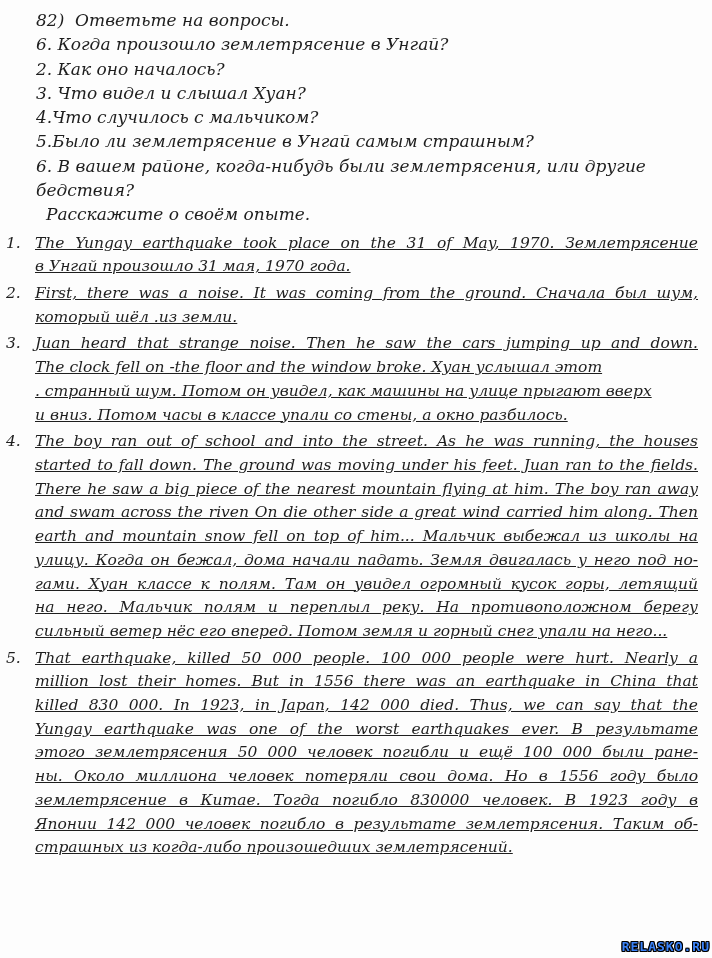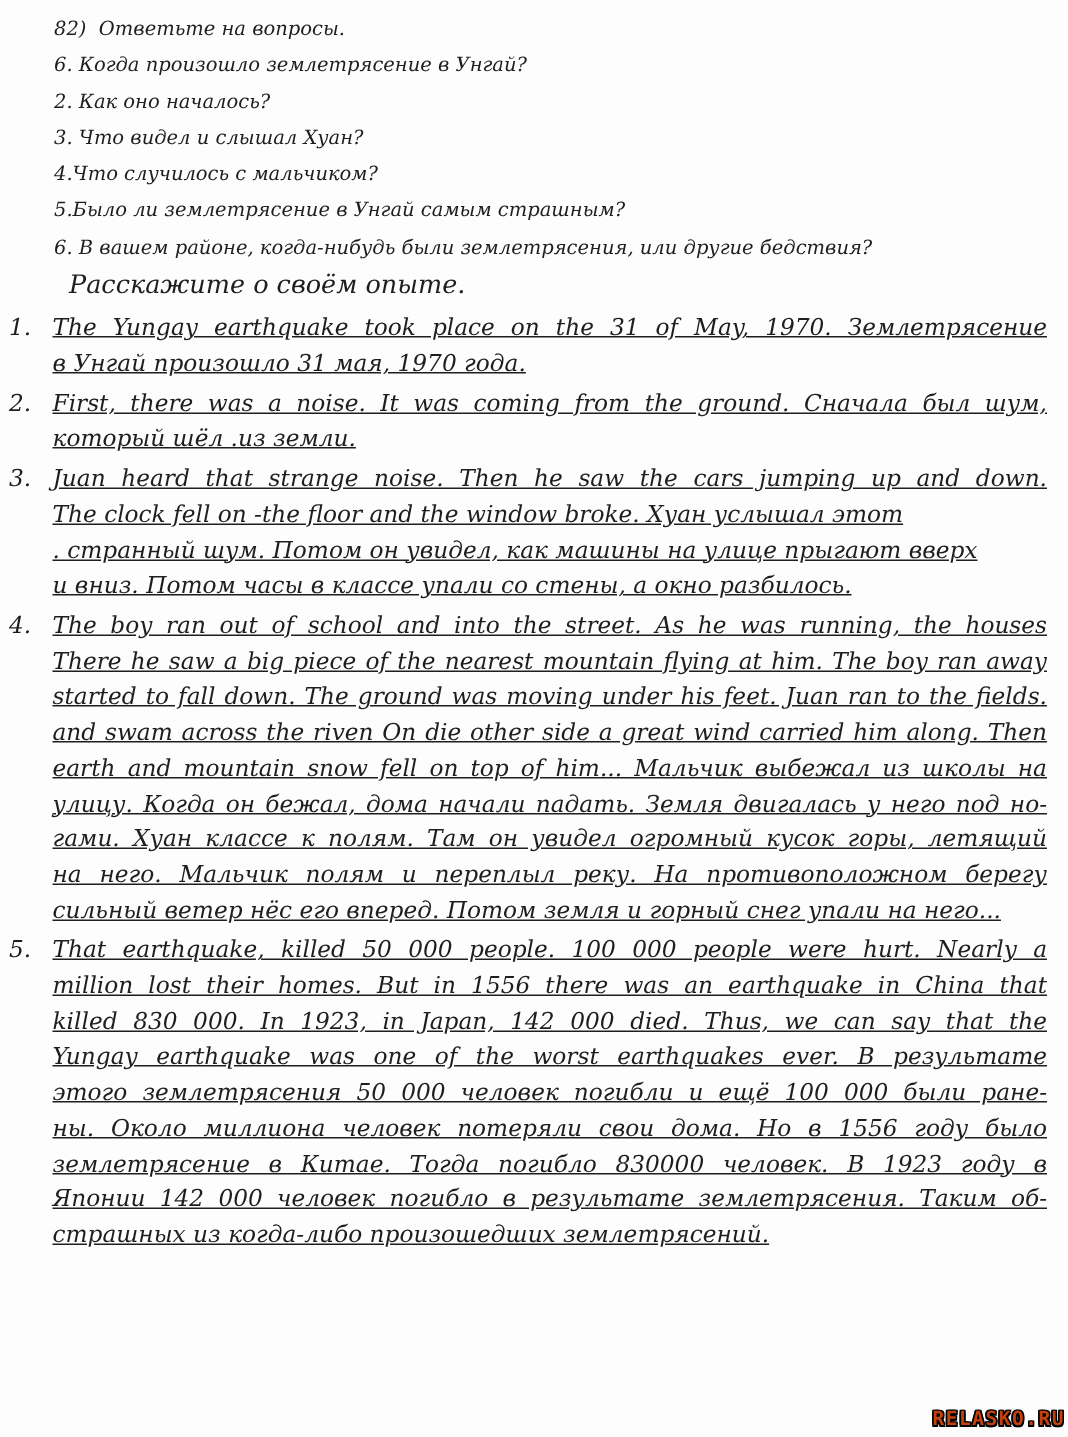--- a/index.html
+++ b/index.html
@@ -10,21 +10,21 @@
     font-family: "DejaVu Serif", serif;
     font-style: italic;
     position: relative;
     overflow: hidden;
   }
   .page { width: 712px; height: 958px; position: relative; }
 
   
   .questions {
     padding: 8px 0 0 36px;
-    font-size: 13px;
+    font-size: 17px;
     line-height: 24.3px;
   }
   .q-line { white-space: pre-wrap; }
   .q-footer {
     padding-left: 10px;
     font-size: 17px;
     line-height: 24.3px;
     margin-left: 36px;
   }
 
@@ -46,21 +46,21 @@
 
   
   .watermark {
     position: absolute;
     right: 2px; bottom: 4px;
     font-family: "DejaVu Sans Mono", monospace;
     font-style: normal;
     font-weight: bold;
     font-size: 13px;
     letter-spacing: 1px;
-    color: #c2410c;
+    color: #3b82f6;
     text-shadow:
       -1px -1px 0 #000, 1px -1px 0 #000,
       -1px 1px 0 #000, 1px 1px 0 #000,
       0 -1px 0 #000, 0 1px 0 #000,
       -1px 0 0 #000, 1px 0 0 #000;
     text-align: right;
   }
 </style>
 </head>
 <body>
@@ -102,22 +102,22 @@
           <div class="a-line full">Juan heard that strange noise. Then he saw the cars jumping up and down.</div>
           <div class="a-line">The clock fell on -the floor and the window broke. Хуан услышал этот</div>
           <div class="a-line">. странный шум. Потом он увидел, как машины на улице прыгают вверх</div>
           <div class="a-line">и вниз. Потом часы в классе упали со стены, а окно разбилось.</div>
         </div>
       </div>
       <div class="answer">
         <div class="a-num">4.</div>
         <div class="a-body">
           <div class="a-line full">The boy ran out of school and into the street. As he was running, the houses</div>
+          <div class="a-line full">started to fall down. The ground was moving under his feet. Juan ran to the fields.</div>
           <div class="a-line full">There he saw a big piece of the nearest mountain flying at him. The boy ran away</div>
-          <div class="a-line full">started to fall down. The ground was moving under his feet. Juan ran to the fields.</div>
           <div class="a-line full">and swam across the riven On die other side a great wind carried him along. Then</div>
           <div class="a-line full">earth and mountain snow fell on top of him... Мальчик выбежал из школы на</div>
           <div class="a-line full">улицу. Когда он бежал, дома начали падать. Земля двигалась у него под но-</div>
           <div class="a-line full">гами. Хуан классе к полям. Там он увидел огромный кусок горы, летящий</div>
           <div class="a-line full">на него. Мальчик полям и переплыл реку. На противоположном берегу</div>
           <div class="a-line">сильный ветер нёс его вперед. Потом земля и горный снег упали на него...</div>
         </div>
       </div>
       <div class="answer">
         <div class="a-num">5.</div>

